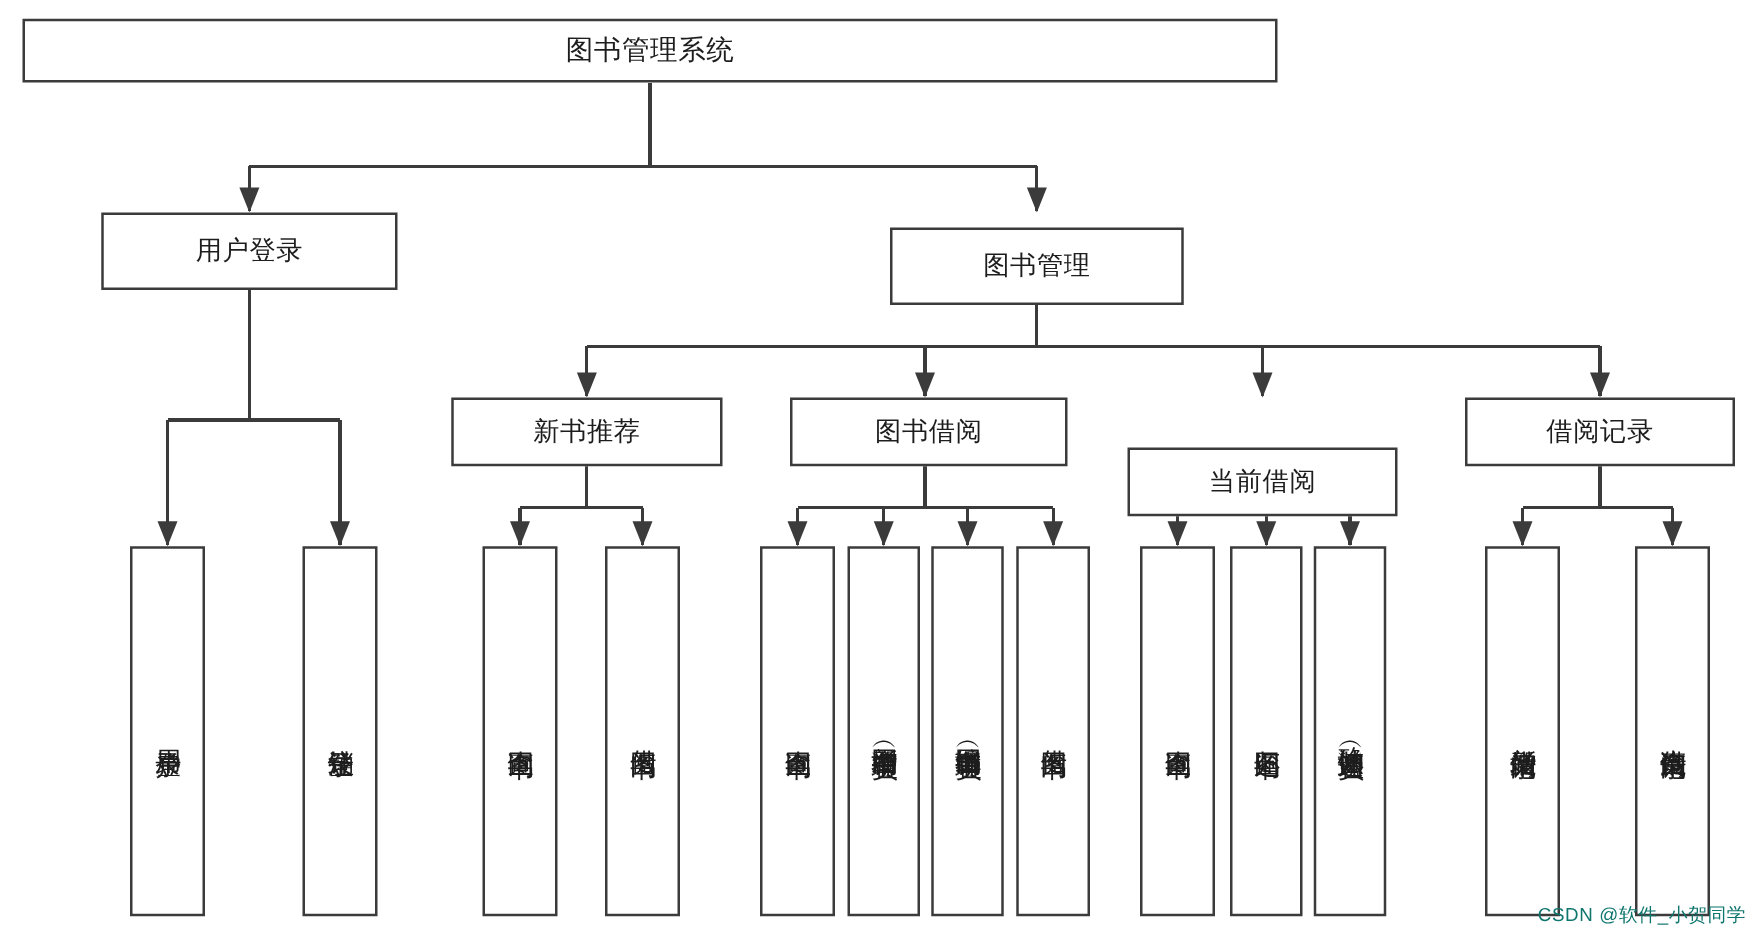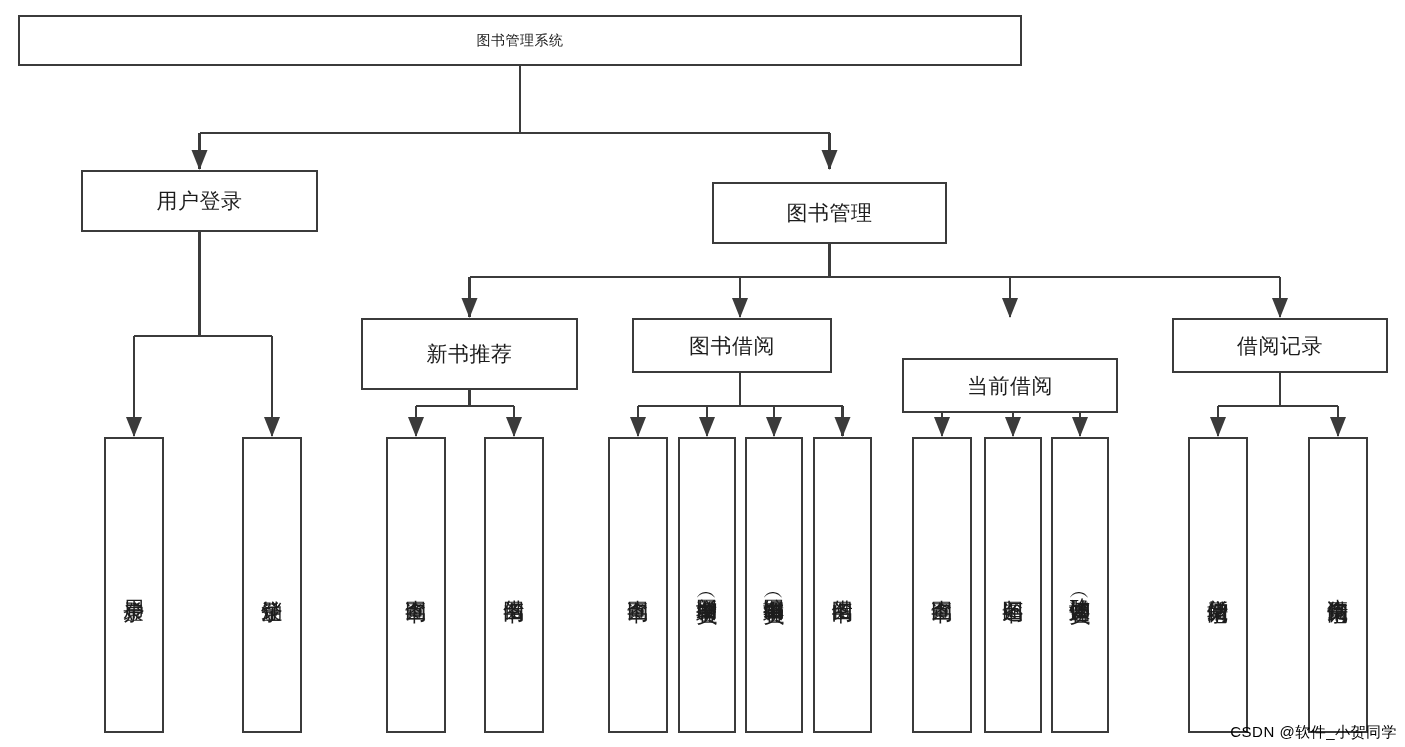--- a/index.html
+++ b/index.html
@@ -51,28 +51,28 @@
   .node.leaf .label {
     writing-mode: vertical-rl;
     text-orientation: upright;
     font-size: 21px;
     line-height: 1.30;
     letter-spacing: 1px;
     white-space: nowrap;
     max-height: 278px;
   }
   .node.title .label {
-    font-size: 14px;
+    font-size: 22px;
   }
   #watermark {
     position: absolute;
     right: 8px;
     bottom: 5px;
     font-size: 15px;
-    color: #000000;
+    color: #0f766e;
     letter-spacing: 0.5px;
     z-index: 3;
     white-space: nowrap;
   }
 </style>
 </head>
 <body>
 
 <div id="canvas">
 
@@ -136,25 +136,25 @@
   </div>
 
   <div class="node" style="left: 81px; top: 170px; width: 237px; height: 62px;">
     <span class="label">用户登录</span>
   </div>
 
   <div class="node" style="left: 712px; top: 182px; width: 235px; height: 62px;">
     <span class="label">图书管理</span>
   </div>
 
-  <div class="node" style="left: 361px; top: 318px; width: 217px; height: 72px;">
+  <div class="node" style="left: 361px; top: 318px; width: 217px; height: 55px;">
     <span class="label">新书推荐</span>
   </div>
 
-  <div class="node" style="left: 632px; top: 318px; width: 200px; height: 55px;">
+  <div class="node" style="left: 632px; top: 318px; width: 222px; height: 55px;">
     <span class="label">图书借阅</span>
   </div>
 
   <div class="node" style="left: 902px; top: 318px; width: 216px; height: 55px; margin-top: 40px;">
     <span class="label">当前借阅</span>
   </div>
 
   <div class="node" style="left: 1172px; top: 318px; width: 216px; height: 55px;">
     <span class="label">借阅记录</span>
   </div>

